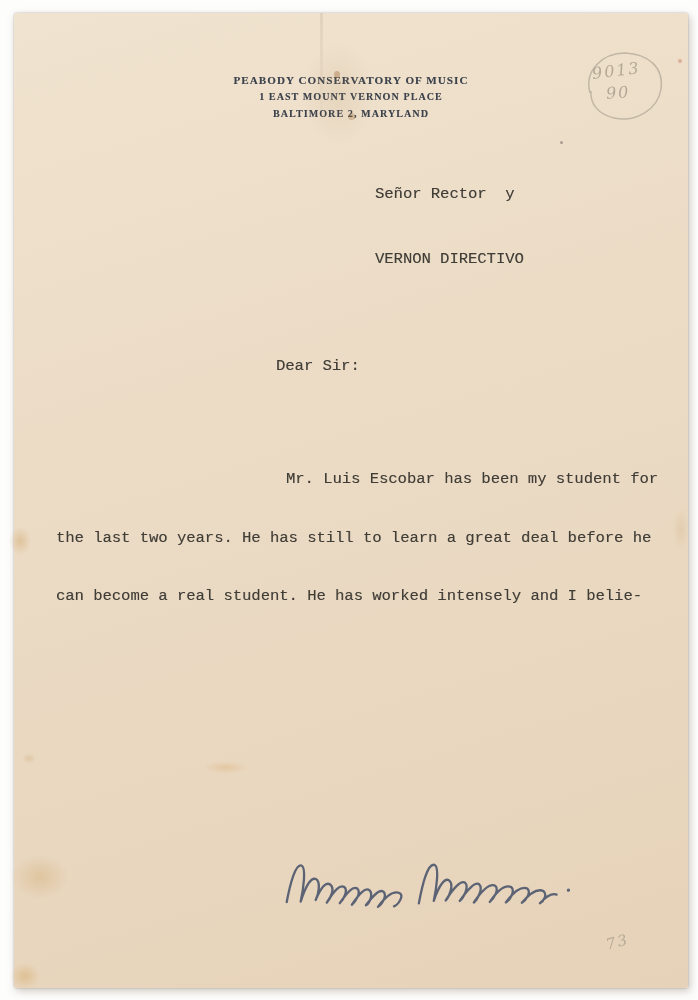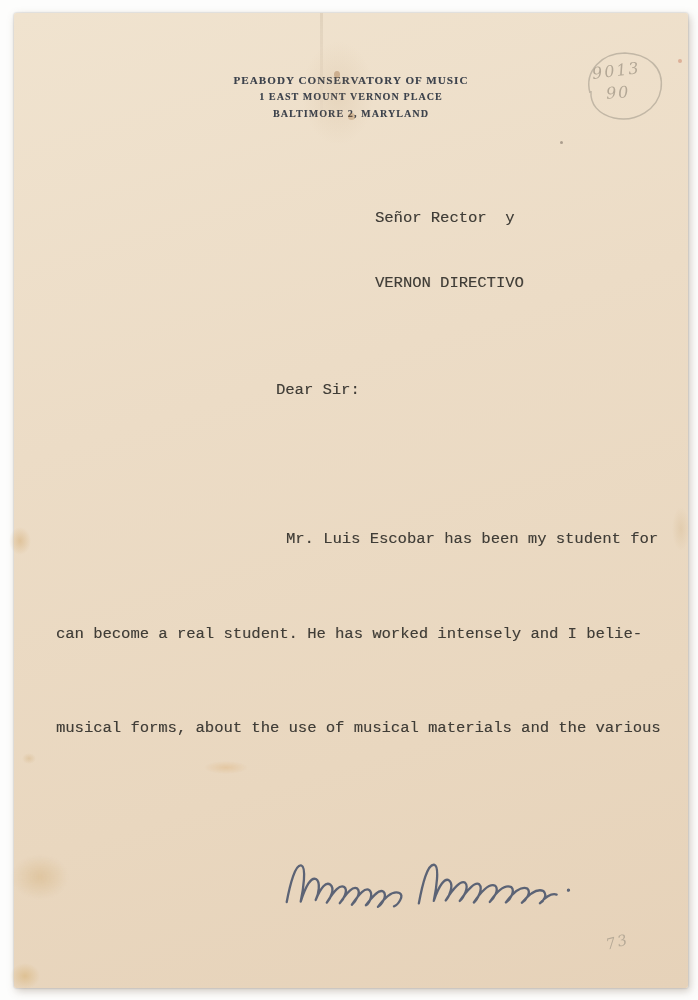--- a/index.html
+++ b/index.html
@@ -22,24 +22,24 @@
     text-shadow:0.4px 0.4px 0.6px rgba(64,60,52,.38);
   }
   .letterhead{
     padding-top:58px;text-align:center;
     font-family:"Liberation Serif",serif;font-weight:bold;color:#3c424c;
     text-shadow:0.3px 0.3px 0.4px rgba(50,55,65,.35);
   }
   .lh1{font-size:11px;letter-spacing:1.1px;line-height:18px;}
   .lh2,.lh3{font-size:10px;letter-spacing:1.1px;line-height:16.5px;}
   .recipient{margin:24px 0 0 361px;line-height:19.5px;}
-  .recipient .rline1{margin-bottom:6px;margin-top:24px;}
+  .recipient .rline1{margin-bottom:6px;}
   .body-block{margin-left:42px;}
   .salutation{margin-top:11px;margin-left:220px;line-height:22.8px;}
-  .line{line-height:22.8px;margin-top:36px;}
+  .line{line-height:22.8px;}
   .line.first{margin-left:230px;}
   .signature{
     position:absolute;left:266px;top:836px;width:300px;height:60px;
     transform:rotate(-2deg);pointer-events:none;
   }
   .sig-stroke{fill:none;stroke:#48536b;stroke-width:2.3;stroke-linecap:round;stroke-linejoin:round;opacity:.88;}
   
   .pencil-circled{position:absolute;left:564px;top:34px;width:92px;height:80px;}
   .pencil-num{
     position:absolute;font-family:"DejaVu Serif",serif;font-style:italic;
@@ -108,22 +108,22 @@
     <div class="recipient tw">
       <div class="rline1">Señor Rector  y</div>
       <div>VERNON DIRECTIVO</div>
     </div>
 
     <div class="body-block tw">
       <div class="salutation">Dear Sir:</div>
 
       <div class="para">
         <div class="line first">Mr. Luis Escobar has been my student for</div>
+        <div class="line">the last two years. He has still to learn a great deal before he</div>
         <div class="line">can become a real student. He has worked intensely and I belie-</div>
-        <div class="line">musical forms, about the use of musical materials and the various</div>
       </div>
 
       <div class="para">
         
         
         
       </div>
 
       
 

